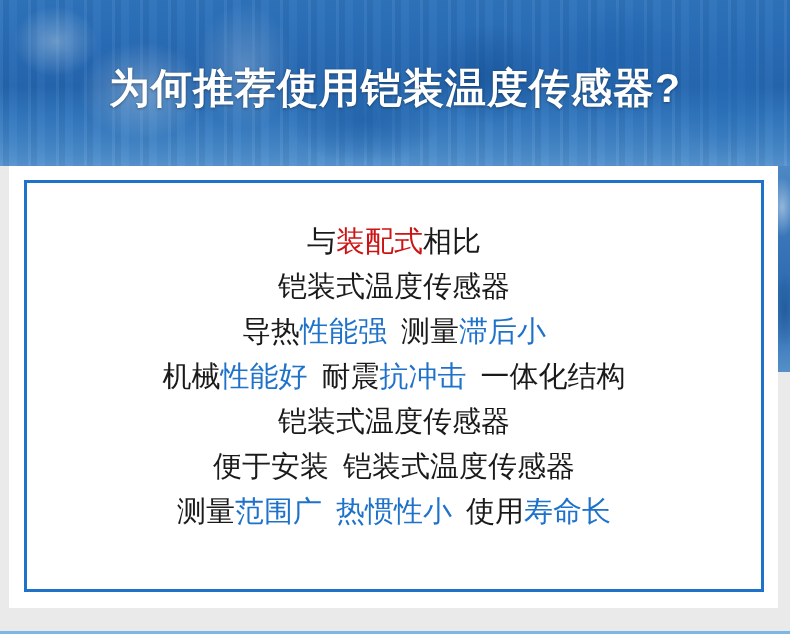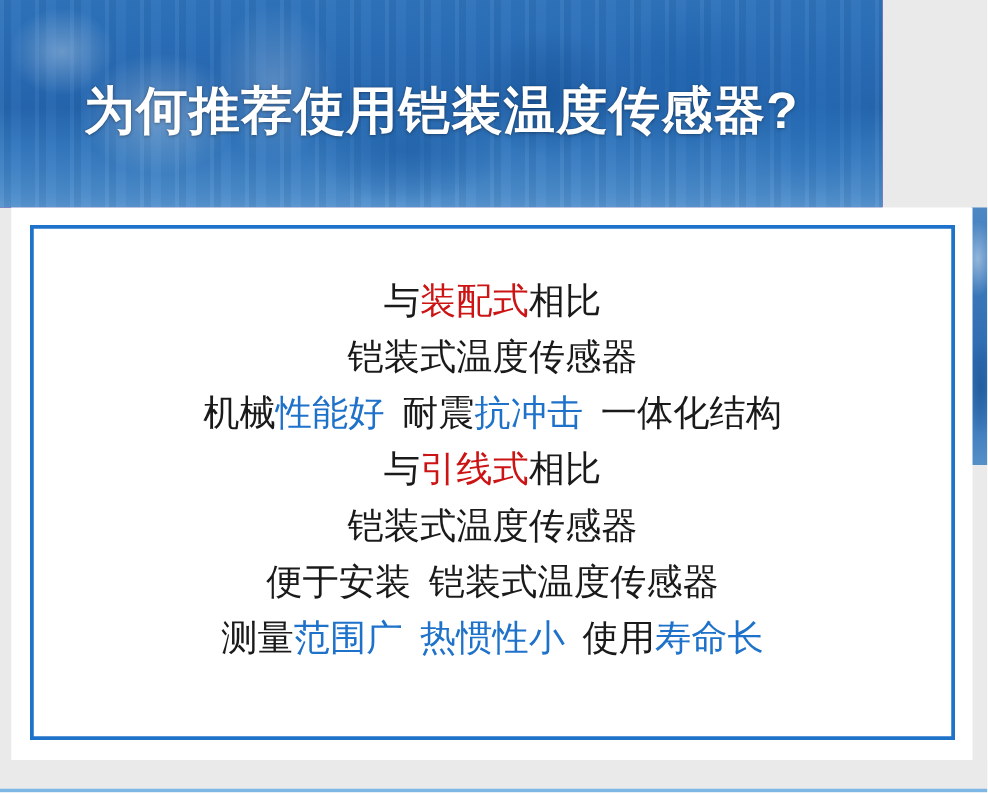--- a/index.html
+++ b/index.html
@@ -20,21 +20,21 @@
     height: 634px;
     background: #eaeaea;
     overflow: hidden;
   }
 
   
   .hero {
     position: absolute;
     left: 0;
     top: 0;
-    width: 706px;
+    width: 790px;
     height: 166px;
     overflow: hidden;
     background: #4c1d95;
   }
   .hero-photo {
     position: absolute;
     inset: 0;
     background-color: #2f6bb0;
     background-image:
       
@@ -161,22 +161,22 @@
     <div class="hero-title">为何推荐使用铠装温度传感器?</div>
   </div>
 
   <div class="edge-photo-right"></div>
 
   <div class="card">
     <div class="frame">
       <div class="lines" id="lines-container">
           <div class="line"><span class="sp-black">与</span><span class="sp-red">装配式</span><span class="sp-black">相比</span></div>
           <div class="line"><span class="sp-black">铠装式温度传感器</span></div>
+          <div class="line"><span class="sp-black">导热</span><span class="sp-blue">性能强</span><span class="gap"></span><span class="sp-black">测量</span><span class="sp-blue">滞后小</span></div>
           <div class="line"><span class="sp-black">机械</span><span class="sp-blue">性能好</span><span class="gap"></span><span class="sp-black">耐震</span><span class="sp-blue">抗冲击</span><span class="gap"></span><span class="sp-black">一体化结构</span></div>
-          <div class="line"><span class="sp-black">与</span><span class="sp-red">引线式</span><span class="sp-black">相比</span></div>
           <div class="line"><span class="sp-black">铠装式温度传感器</span></div>
           <div class="line"><span class="sp-black">便于安装</span><span class="gap"></span><span class="sp-black">铠装式温度传感器</span></div>
           <div class="line"><span class="sp-black">测量</span><span class="sp-blue">范围广</span><span class="gap"></span><span class="sp-blue">热惯性小</span><span class="gap"></span><span class="sp-black">使用</span><span class="sp-blue">寿命长</span></div>
         </div>
     </div>
   </div>
 
   <div class="bottom-strip"></div>
   <div class="bottom-rule"></div>
 

